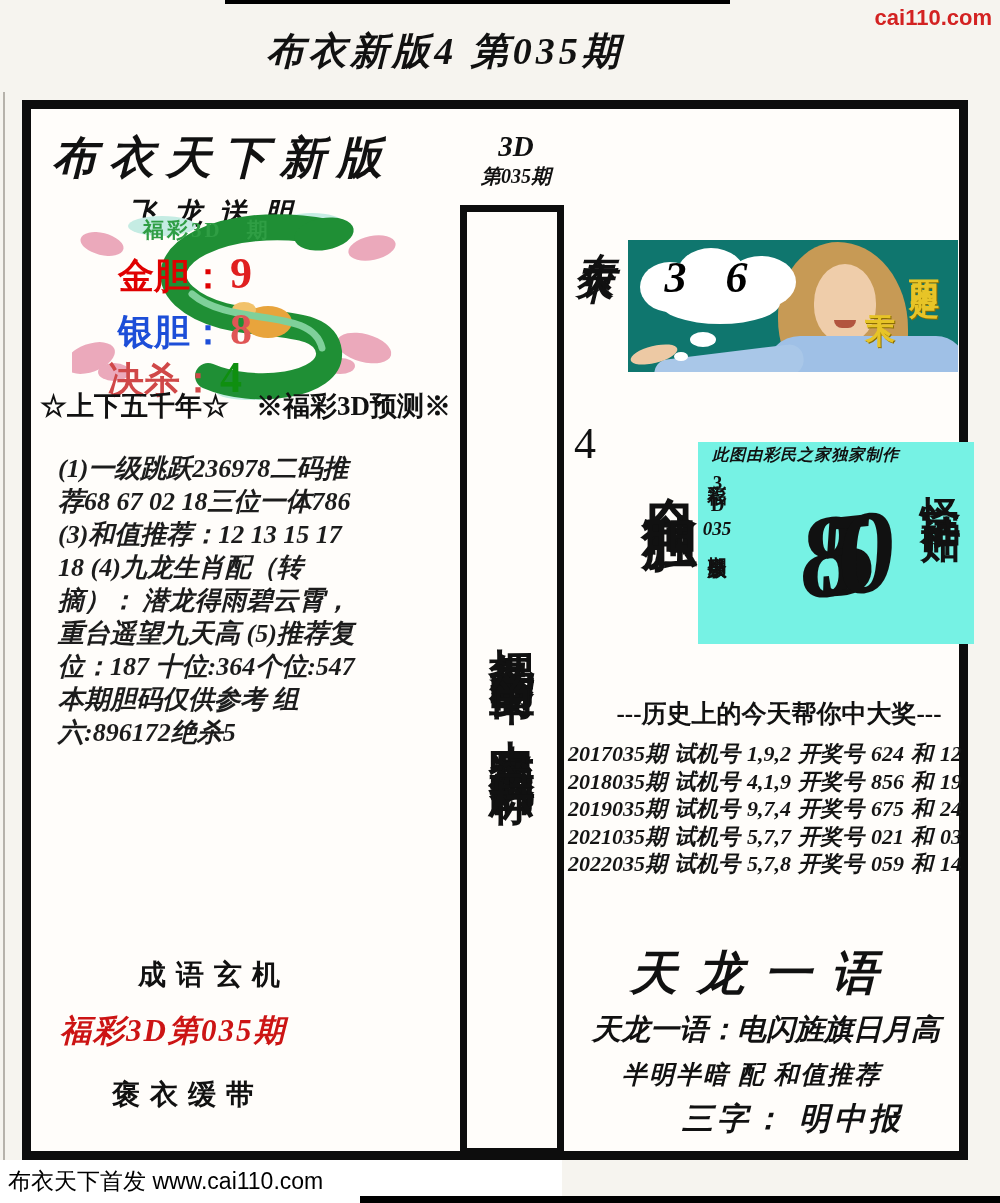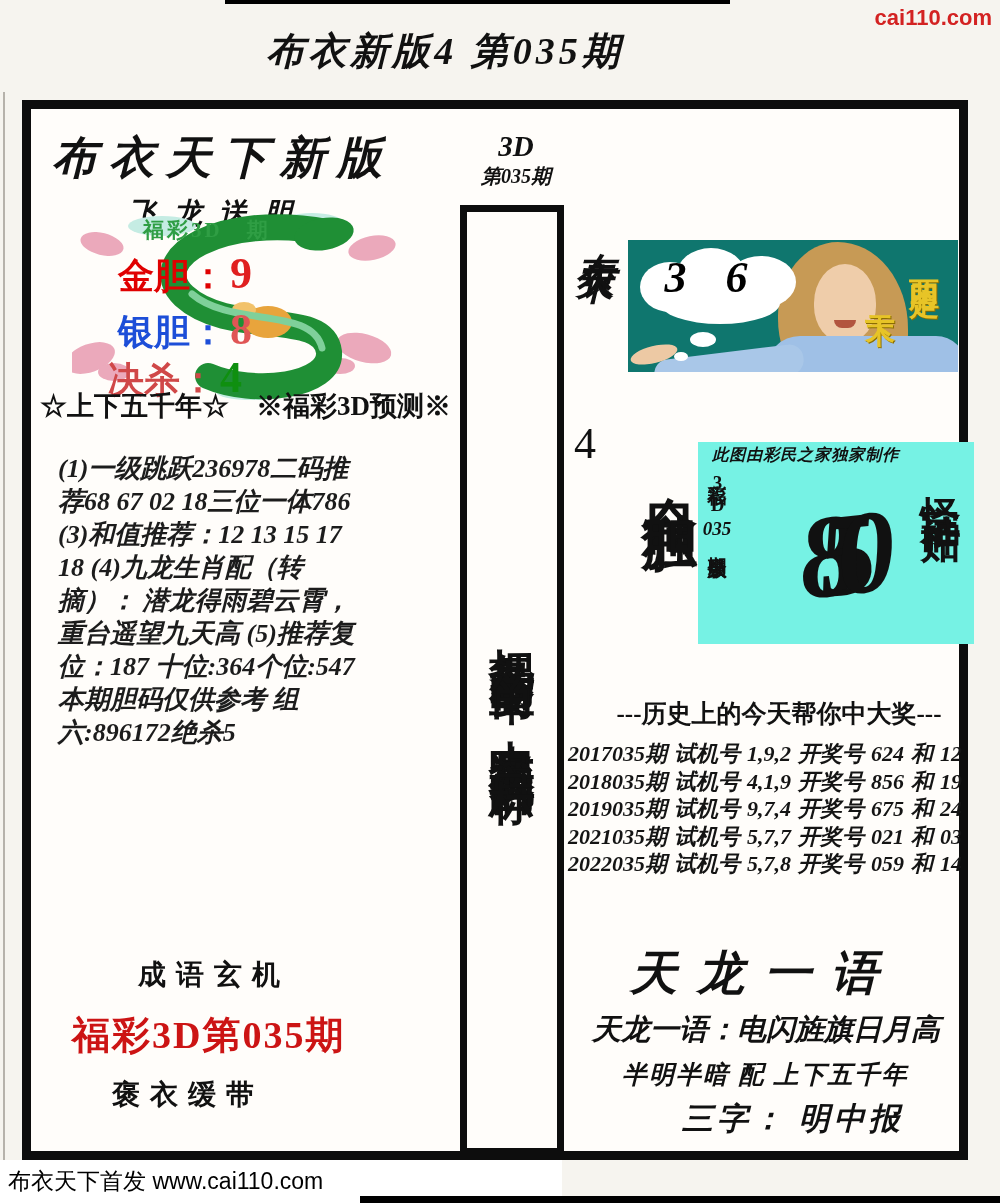--- a/index.html
+++ b/index.html
@@ -24,21 +24,21 @@
   .dragon-wrap{left:72px;top:210px;width:336px;height:192px;z-index:2;}
   .dan-line{z-index:4;font-weight:bold;white-space:nowrap;}
   .dan-label{font-size:36px;}
   .dan-value{font-size:44px;}
   .gold-dan{left:118px;top:248px;}
   .silver-dan{left:118px;top:304px;}
   .kill-dan{left:108px;top:352px;}
   .slogan-line{left:40px;top:388px;width:420px;font-size:27px;font-weight:bold;white-space:nowrap;z-index:4;}
   .paragraph{left:58px;top:452px;width:400px;font-size:26px;line-height:33px;font-style:italic;font-weight:bold;color:#1c1c1c;}
   .idiom-title{left:138px;top:956px;font-size:28px;font-weight:bold;letter-spacing:10px;}
-  .idiom-issue{left:72px;top:1010px;font-size:38px;font-weight:bold;color:#cc1414;letter-spacing:2px;}
+  .idiom-issue{left:60px;top:1010px;font-size:31px;font-weight:bold;font-style:italic;color:#cc1414;letter-spacing:2px;}
   .idiom-text{left:112px;top:1076px;font-size:28px;font-weight:bold;letter-spacing:10px;text-align:right;}
   
   .mini-issue{left:458px;top:130px;width:116px;text-align:center;font-weight:bold;z-index:3;}
   .mini-issue .l1{font-size:29px;font-style:italic;}
   .mini-issue .l2{font-size:20px;font-style:italic;}
   .center-box{left:460px;top:205px;width:104px;height:950px;box-sizing:border-box;border:7px solid #0d0d0d;background:#fffdfa;z-index:2;
     display:flex;align-items:center;justify-content:center;}
   .center-box .vtext{writing-mode:vertical-rl;text-orientation:upright;font-size:46px;font-weight:bold;letter-spacing:5px;line-height:90px;}
   .brand-vert{left:569px;top:222px;writing-mode:vertical-rl;text-orientation:upright;font-size:38px;font-weight:bold;font-style:italic;letter-spacing:6px;}
   .brand-num{left:574px;top:418px;font-size:44px;}
@@ -217,18 +217,18 @@
   <div class="row">
     <span>2021035期</span><span>试机号</span><span>5,7,7</span><span>开奖号</span><span>021</span><span>和</span><span>03</span>
   </div>
   <div class="row">
     <span>2022035期</span><span>试机号</span><span>5,7,8</span><span>开奖号</span><span>059</span><span>和</span><span>14</span>
   </div>
 </div>
 
 <div class="abs tl-title">天龙一语</div>
 <div class="abs tl-line1">天龙一语：电闪旌旗日月高</div>
-<div class="abs tl-line2">半明半暗  配  上下五千年</div>
+<div class="abs tl-line2">半明半暗  配  和值推荐</div>
 <div class="abs tl-line3">三字：  明中报</div>
 
 <div class="abs footer-band"></div>
 <div class="abs footer-text">布衣天下首发 www.cai110.com</div>
 <div class="abs bottom-bar"></div>
 
 </body></html>

